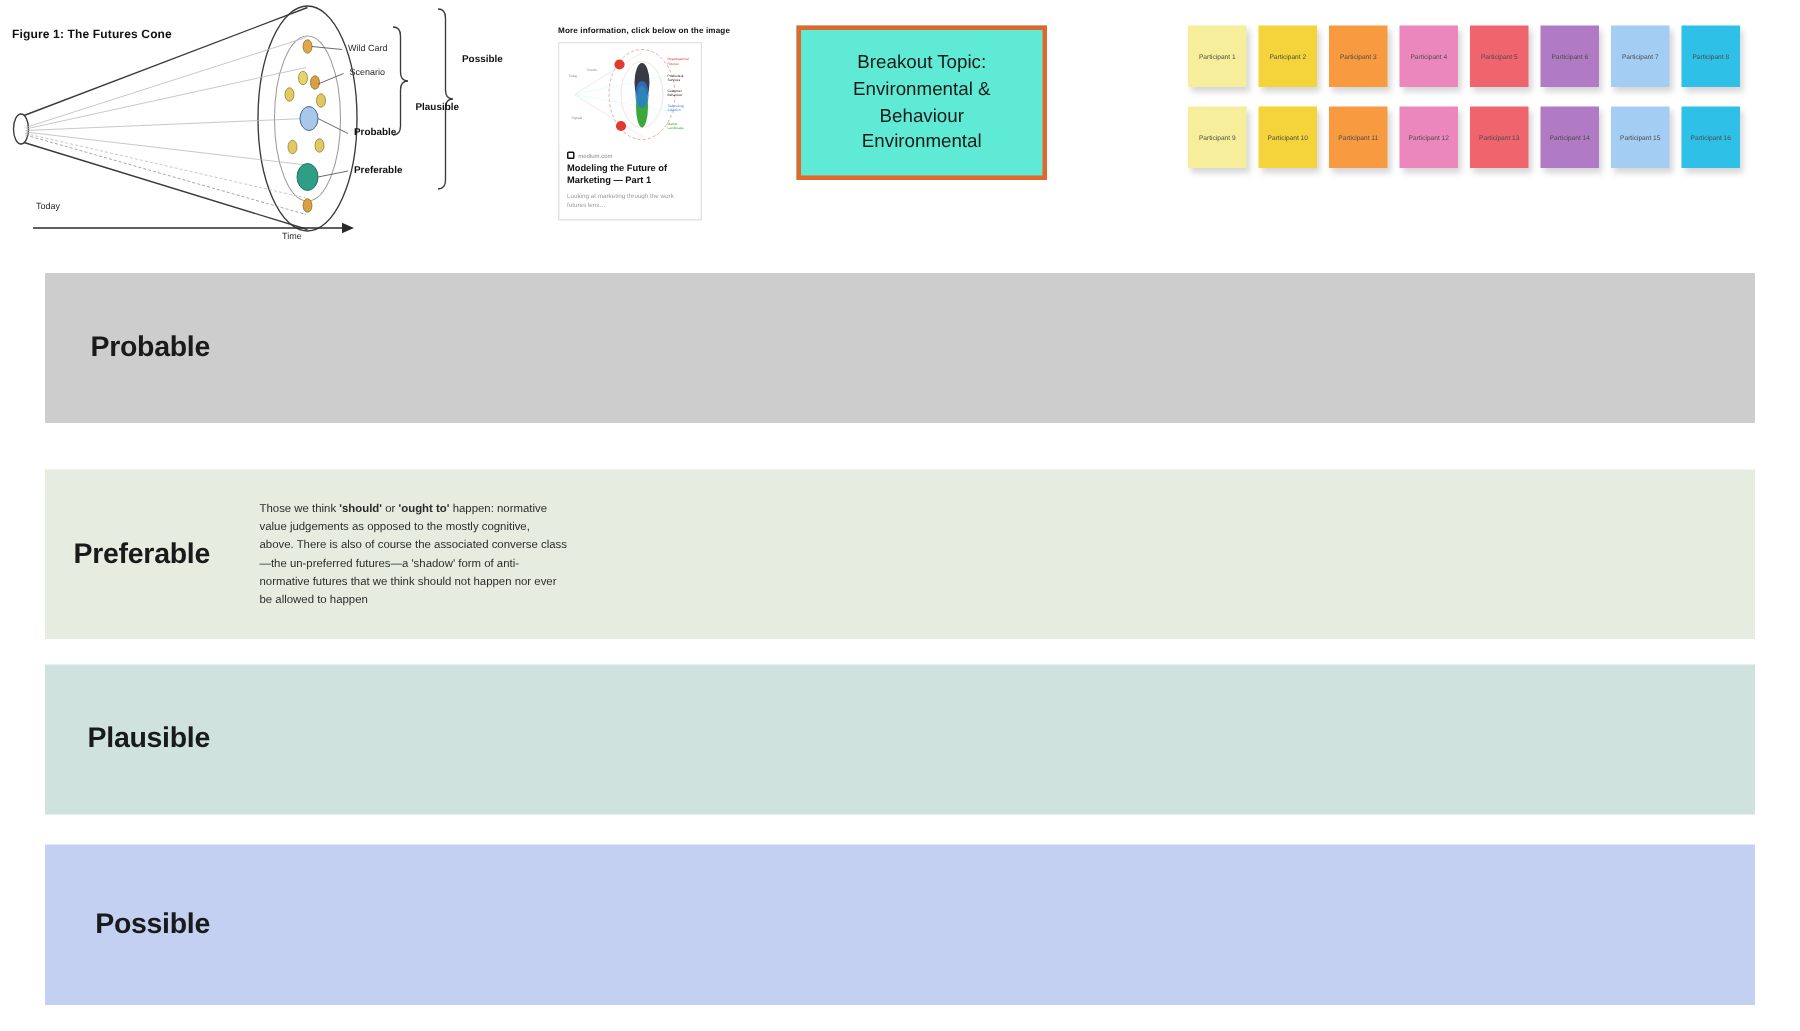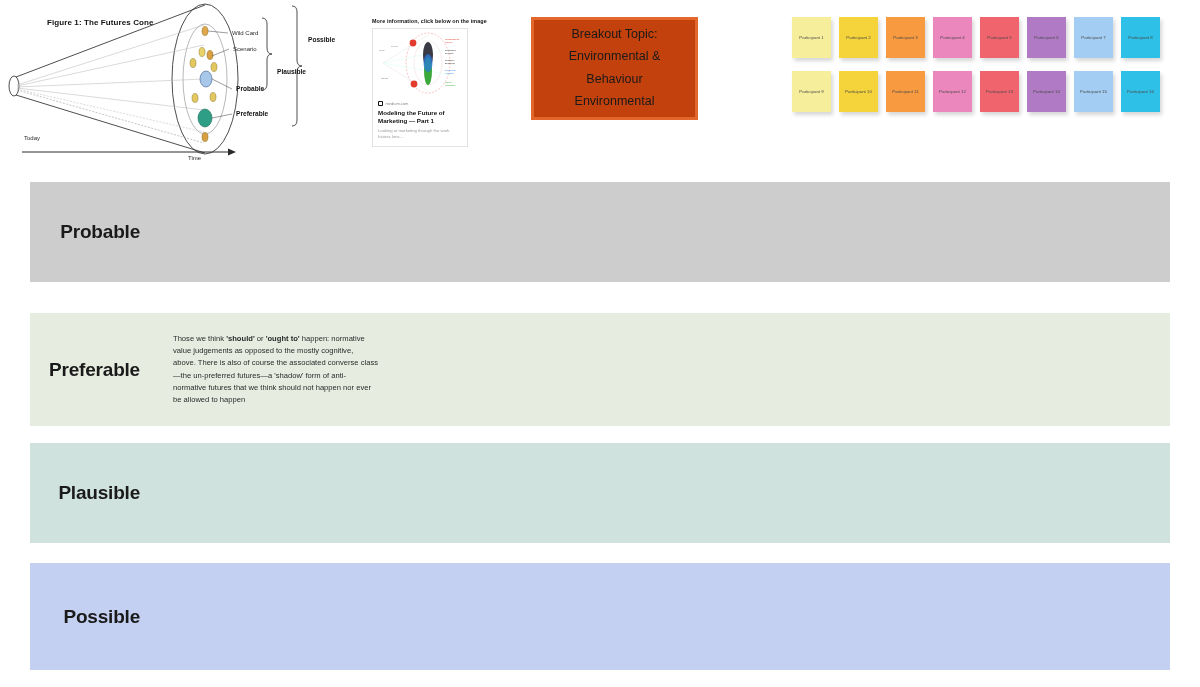--- a/index.html
+++ b/index.html
@@ -6,41 +6,41 @@
   html, body {
     width: 1200px; height: 687px;
     background: #ffffff;
     font-family: "Liberation Sans", sans-serif;
     overflow: hidden;
   }
   .canvas { position: relative; width: 1200px; height: 687px; background: #fff; }
 
   
   .cone-widget { position: absolute; left: 0; top: 0; width: 362px; height: 168px; background: #fff; }
-  .cone-title { position: absolute; left: 8px; top: 18px; font-size: 8px; font-weight: bold; color: #111; letter-spacing: .1px; margin-left: 39px; }
+  .cone-title { position: absolute; left: 8px; top: 18px; font-size: 8px; font-weight: bold; color: #111; letter-spacing: .1px; }
   .cone-svg { position: absolute; left: 0; top: 0; }
 
   
   .link-widget { position: absolute; left: 372px; top: 18px; width: 122px; }
   .link-caption { font-size: 5.4px; font-weight: bold; color: #111; margin-bottom: 4px; letter-spacing: .1px; }
   .link-card { width: 96px; background: #fff; border: 1px solid #e3e3e3; }
   .link-thumb { width: 100%; height: 68px; background: #fdfdfd; position: relative; overflow: hidden; }
   .link-body { padding: 4px 5px 7px 5px; }
   .link-src { display: flex; align-items: center; gap: 2.5px; margin-bottom: 3px; }
   .link-favicon { width: 5px; height: 5px; background: #111; border-radius: 1px; display: inline-block; position: relative; }
   .link-favicon::after { content: ""; position: absolute; left: 1px; top: 1.4px; width: 3px; height: 2.2px; background: #fff; }
   .link-domain { font-size: 4px; color: #8a8a8a; }
   .link-title { font-size: 6.2px; font-weight: bold; color: #111; line-height: 1.3; margin-bottom: 3px; }
   .link-desc { font-size: 4.2px; color: #9a9a9a; line-height: 1.35; }
 
   
   .topic-box {
     position: absolute; left: 531px; top: 17px; width: 167px; height: 103px;
-    background: #c2410c; border: 3px solid #e2672a;
-    display: flex; flex-direction: column; align-items: center; justify-content: space-between;
+    background: #5eead4; border: 3px solid #e2672a;
+    display: flex; flex-direction: column; align-items: center; justify-content: center;
     text-align: center; padding: 6px 8px;
   }
   .topic-label { font-size: 12.5px; color: #1a1a1a; line-height: 1.42; }
   .topic-value { font-size: 12.5px; font-weight: normal; color: #1a1a1a; line-height: 1.42; }
 
   
   .notes { position: absolute; left: 792px; top: 17px; width: 384px; }
   .note-row { display: flex; gap: 0px; margin-bottom: 13px; }
   .note {
     width: 39px; height: 41px; margin-right: 8px;

